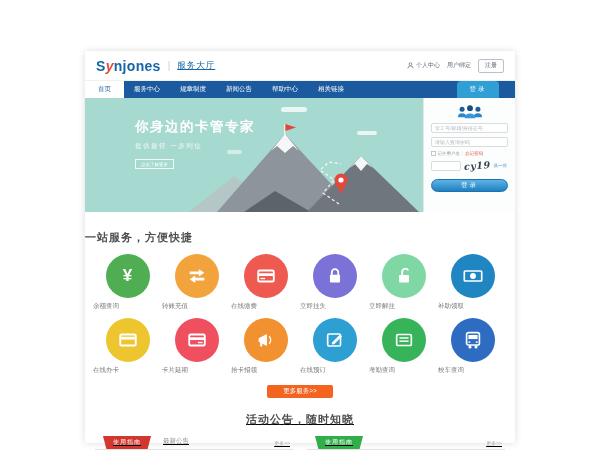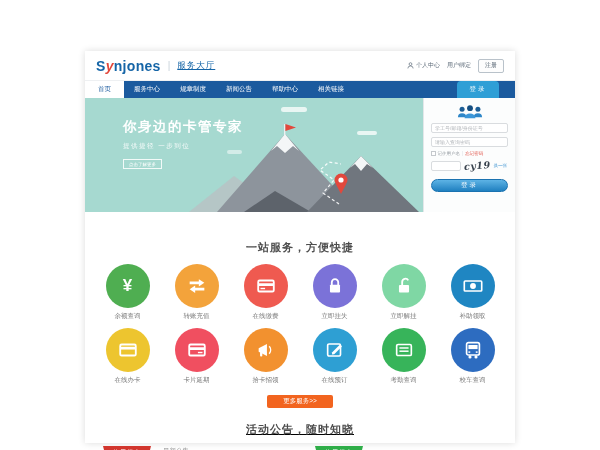--- a/index.html
+++ b/index.html
@@ -26,21 +26,21 @@
   .nav-item { color:#fff; font-size:6.5px; padding:0 10px; display:flex;
               align-items:center; cursor:pointer; }
   .nav-item.active { background:#fff; color:var(--nav-bg); padding:0 13px; }
   .login-tab { margin-left:auto; margin-right:16px; align-self:flex-end;
                height:17px; width:42px; background:var(--tab-blue); color:#fff;
                font-size:6.5px; display:flex; align-items:center; justify-content:center;
                border-radius:4px 4px 0 0; cursor:pointer; letter-spacing:2px; }
 
   
   .hero { position:relative; height:114px; background:var(--hero-bg); overflow:hidden; }
-  .hero-copy { position:absolute; left:38px; top:20px; color:#fff; z-index:3; }
+  .hero-copy { position:absolute; left:50px; top:20px; color:#fff; z-index:3; }
   .hero-title { font-size:13.5px; font-weight:bold; letter-spacing:1.5px; }
   .hero-sub { font-size:6.5px; margin-top:6px; opacity:.92; letter-spacing:1.5px; }
   .hero-cta { display:inline-block; margin-top:8px; font-size:4.5px; color:#fff;
               border:1px solid rgba(255,255,255,.85); padding:1.5px 5px; cursor:pointer; }
   .cloud { position:absolute; background:#fff; opacity:.75; border-radius:8px; z-index:1; }
   .cloud.c1 { left:196px; top:9px;  width:26px; height:5px; }
   .cloud.c2 { left:272px; top:33px; width:20px; height:4px; }
   .cloud.c3 { left:142px; top:52px; width:15px; height:4px; opacity:.5; }
   .mountains { position:absolute; left:104px; bottom:0; width:232px; height:88px; z-index:2; }
 
@@ -63,21 +63,21 @@
   .captcha-img { font-family:"DejaVu Serif", serif; font-style:italic; font-weight:bold;
                  font-size:9.5px; color:#39434e; letter-spacing:.5px; transform:rotate(-4deg);
                  cursor:pointer; }
   .refresh-link { font-size:4.5px; color:#4a9ad4; cursor:pointer; white-space:nowrap; }
   .login-btn { margin-top:8px; width:100%; height:13px; border-radius:7px; border:1px solid #1a72b0;
                background:linear-gradient(#5db3e5,#2080c0); color:#fff; font-size:6.5px;
                display:flex; align-items:center; justify-content:center; letter-spacing:2px;
                cursor:pointer; }
 
   
-  .services { padding-top:28px; text-align:center; }
+  .services { padding-top:18px; }
   .section-title { font-size:11px; font-weight:bold; color:#4d4d4d; letter-spacing:1px; }
   .grid { display:grid; grid-template-columns:repeat(6,1fr); row-gap:7px;
           padding:9px 8px 0; }
   .cell { cursor:pointer; }
   .circle { width:44px; height:44px; border-radius:50%; margin:0 auto;
             display:flex; align-items:center; justify-content:center; }
   .circle svg { width:22px; height:22px; }
   .glyph { color:#fff; font-size:17px; font-weight:bold; }
   .cell-label { display:block; font-size:6.5px; color:#7a7a7a; margin-top:4px; }
   .more-btn { margin:10px auto 0; width:66px; height:13px; border-radius:2px;

